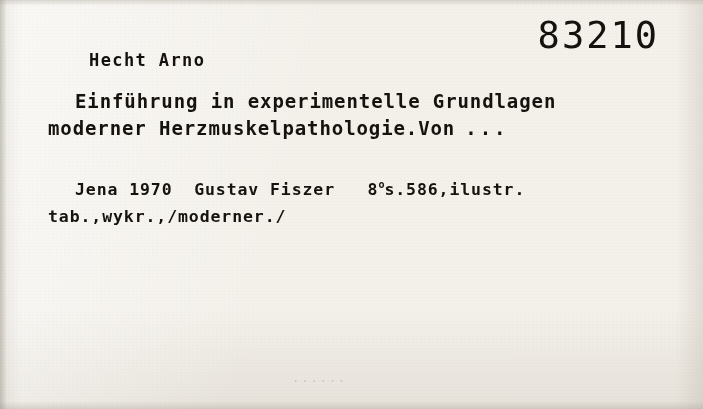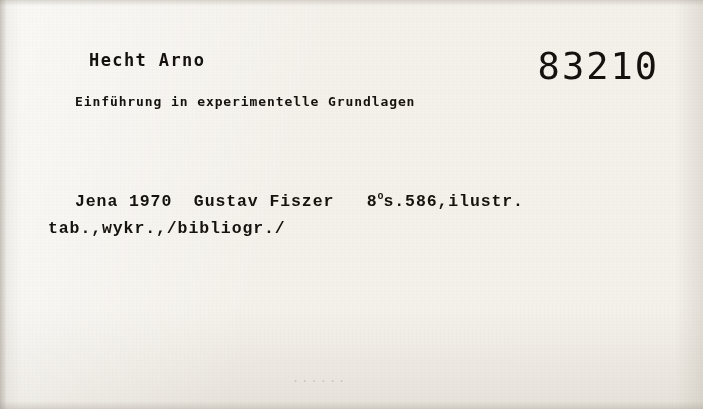--- a/index.html
+++ b/index.html
@@ -59,59 +59,57 @@
 
   .call-number {
     position: absolute;
     top: 14px;
     right: 44px;
     font-family: "DejaVu Sans Mono", monospace;
     font-size: 37px;
     letter-spacing: 2px;
     color: #14110e;
     font-weight: 400;
-    margin-top: 31px;
   }
 
   .author {
     position: absolute;
     top: 50px;
     left: 53px;
     font-size: 17px;
     letter-spacing: 1.4px;
     color: #14110e;
     font-weight: bold;
     margin-left: 36px;
   }
 
   .title-block {
     position: absolute;
     top: 88px;
     left: 48px;
     width: 640px;
-    font-size: 13px;
+    font-size: 19px;
     line-height: 27px;
     letter-spacing: 0.9px;
     color: #16130f;
     font-weight: bold;
   }
   .title-block .line1 { padding-left: 27px; }
   .dots { letter-spacing: 3px; padding-left: 10px; }
 
   .imprint-block {
     position: absolute;
-    top: 183px;
+    top: 171px;
     left: 48px;
     width: 650px;
     font-size: 16.5px;
     line-height: 27px;
     letter-spacing: 0.9px;
     color: #16130f;
     font-weight: bold;
-    font-family: Liberation Mono, monospace;
   }
   .imprint-block .line1 { padding-left: 27px; }
   .sup {
     font-size: 10px;
     vertical-align: super;
     letter-spacing: 0;
   }
 
   .faint-stamp {
     position: absolute;
@@ -131,24 +129,27 @@
   <div class="edge-left"></div>
   <div class="edge-bottom"></div>
   <div class="grain"></div>
 
   <div class="call-number">83210</div>
 
   <div class="author">Hecht Arno</div>
 
   <div class="title-block">
     <div class="line1">Einführung in experimentelle Grundlagen</div>
+    <div>
+      <span>moderner Herzmuskelpathologie.Von</span><span class="dots">...</span>
+    </div>
   </div>
 
   <div class="imprint-block">
     <div class="line1">
       <span>Jena 1970</span>&nbsp;&nbsp;<span>Gustav Fiszer</span>&nbsp;&nbsp;&nbsp;<span>8</span><span class="sup">o</span><span>s.586,ilustr.</span>
     </div>
-    <div>tab.,wykr.,/bibliogr./</div>
+    <div>tab.,wykr.,/moderner./</div>
   </div>
 
   <div class="faint-stamp">......</div>
 
 </div>
 
 </body></html>

